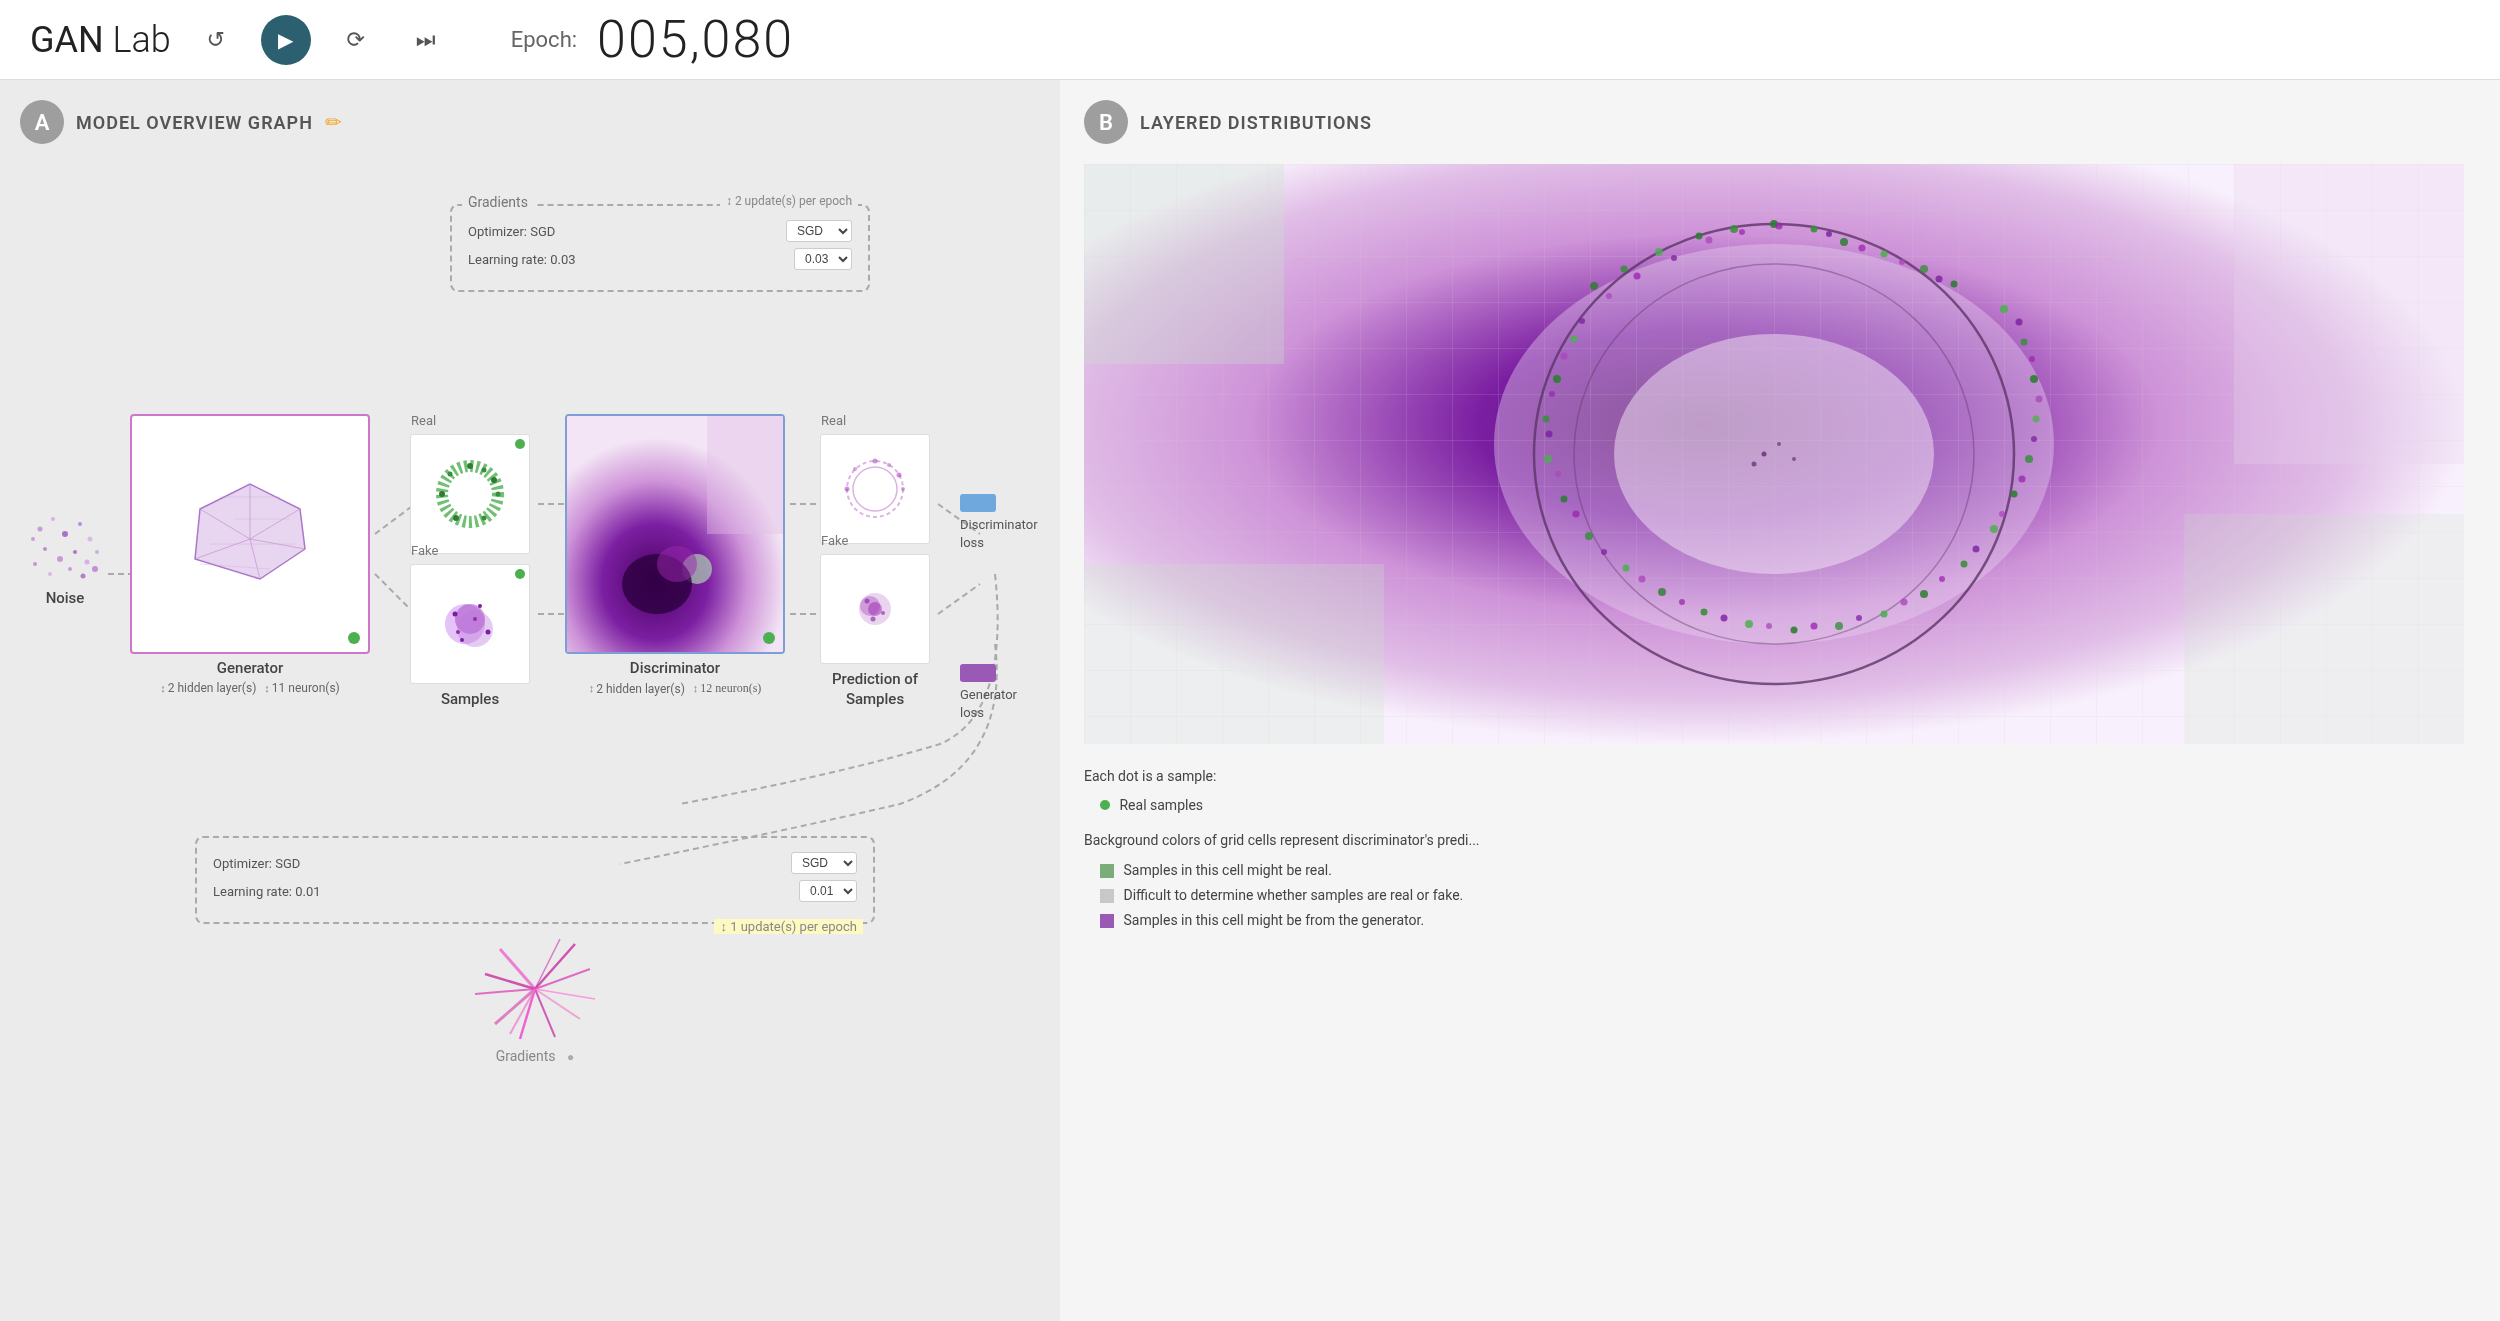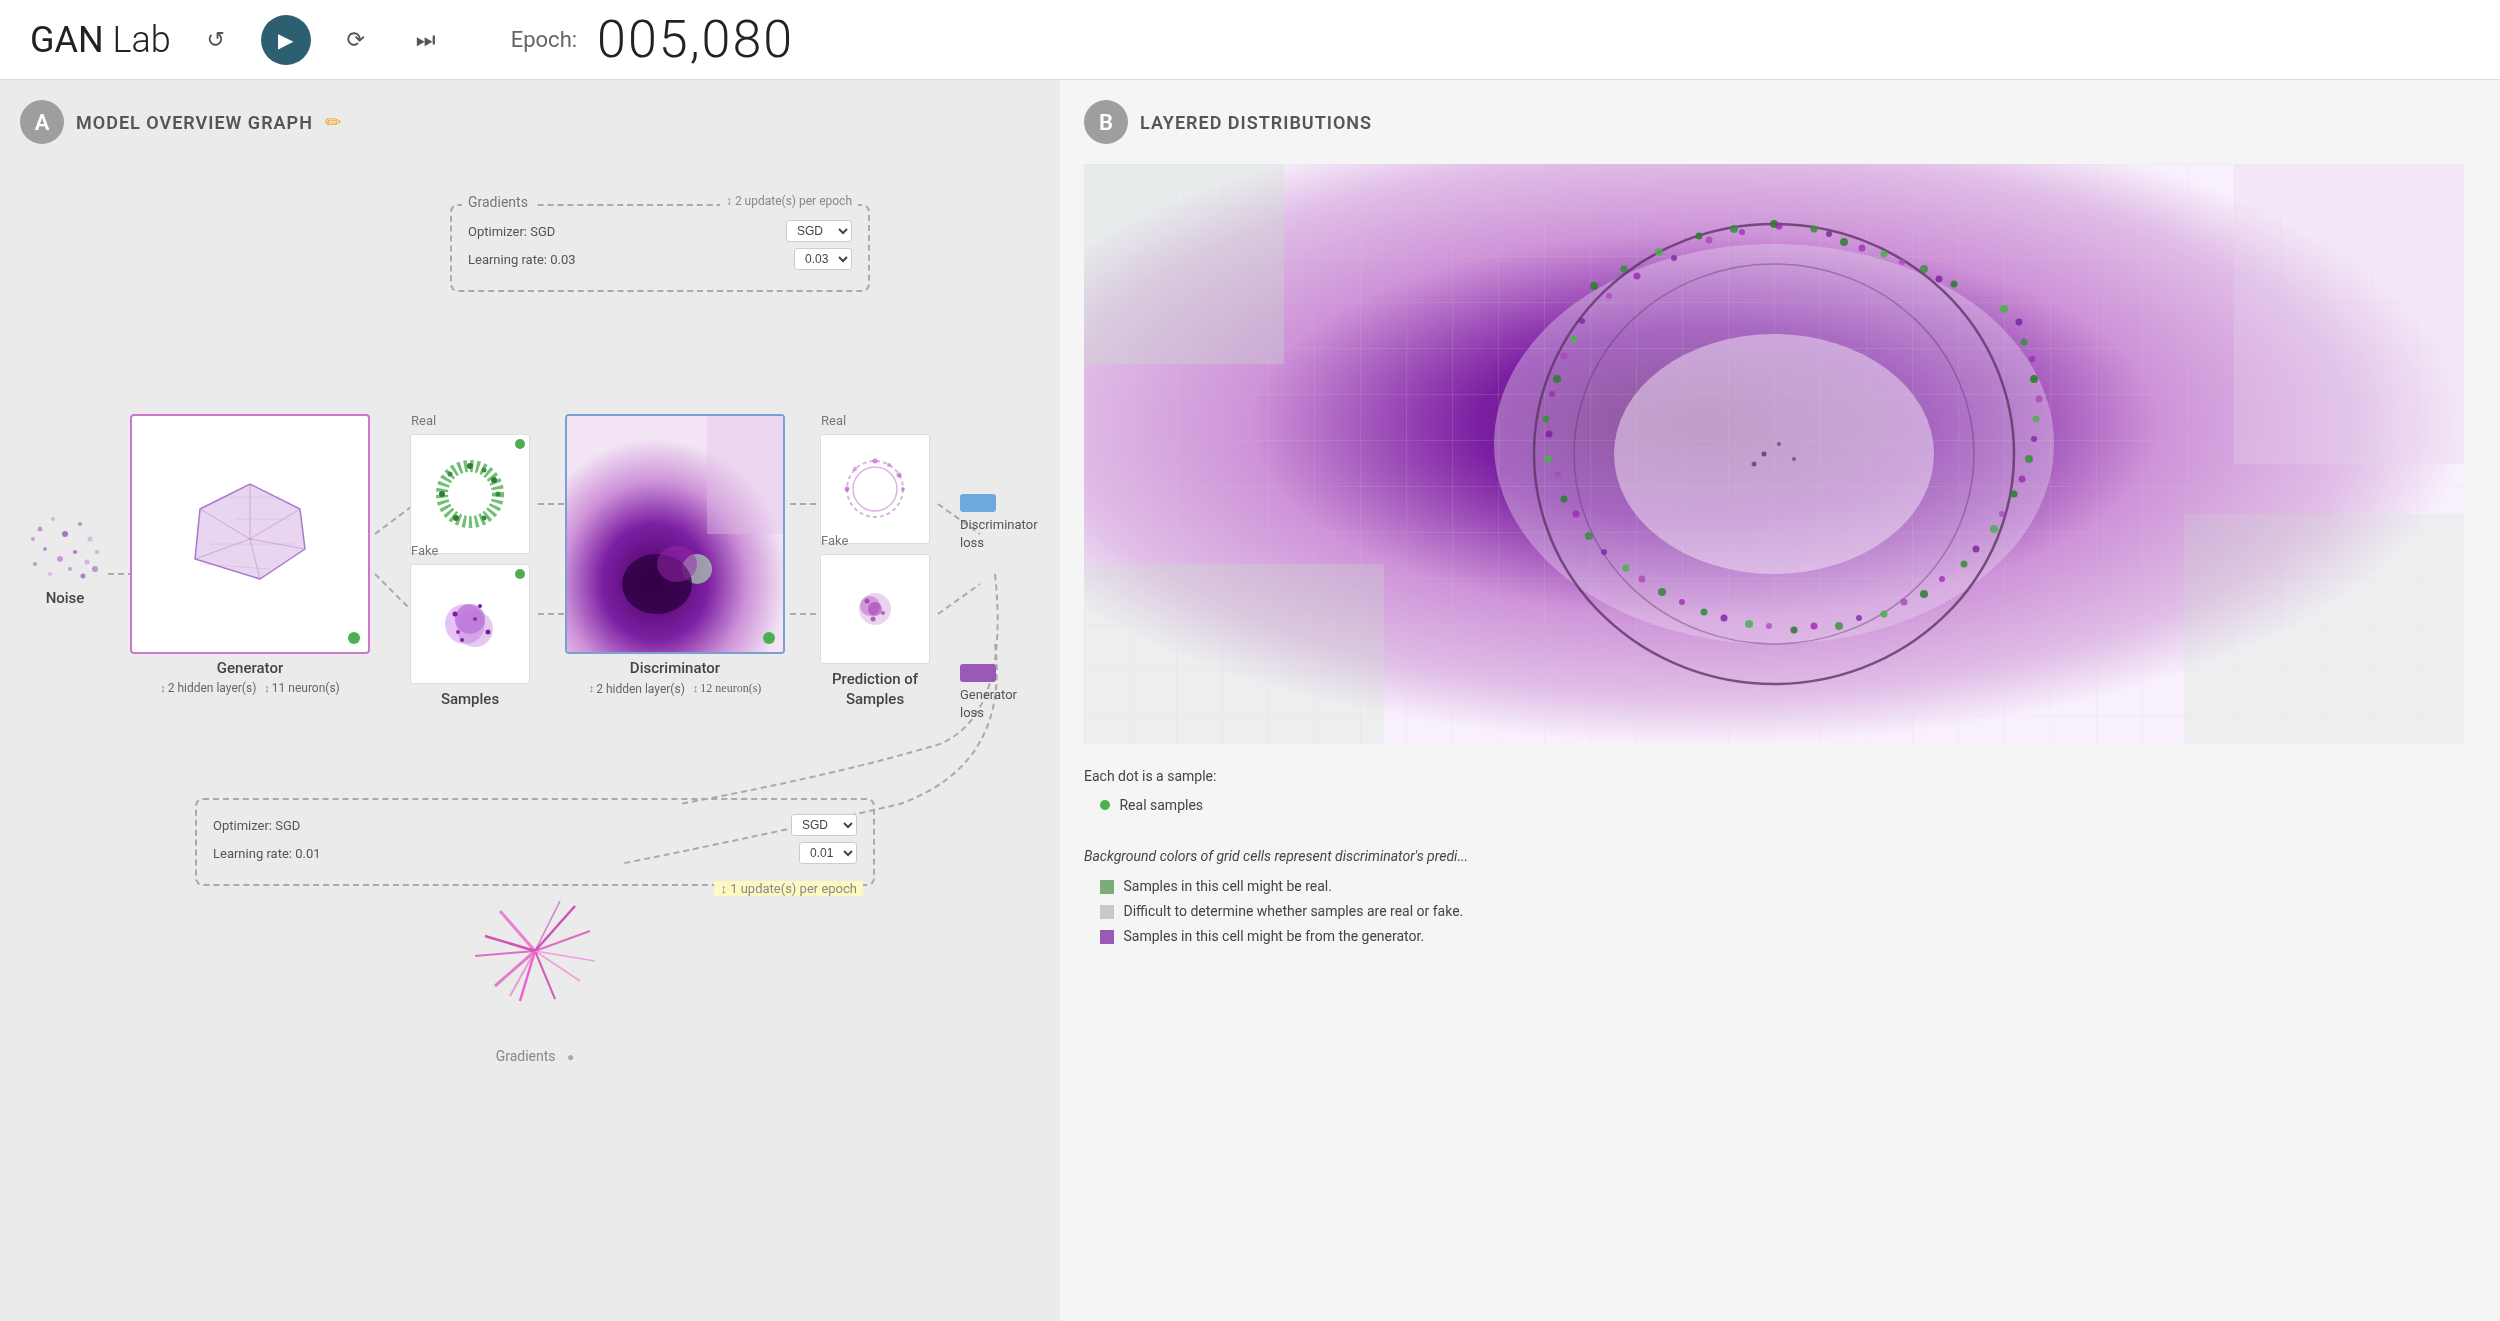--- a/index.html
+++ b/index.html
@@ -476,21 +476,21 @@
             </select>
           </div>
           <div class="optimizer-row">
             <span class="optimizer-label">Learning rate: 0.01</span>
             <select class="select-control">
               <option>0.01</option><option>0.03</option><option>0.1</option>
             </select>
           </div>
         </div>
 
-        <div style="display:flex;flex-direction:column;align-items:center;margin-top:10px;gap:38px;">
+        <div style="display:flex;flex-direction:column;align-items:center;margin-top:10px;">
           <svg width="140" height="110">
 
             <g transform="translate(70,55)">
               <line x1="0" y1="0" x2="40" y2="-45" stroke="#cc44aa" stroke-width="2.5" opacity="0.9"></line>
               <line x1="0" y1="0" x2="-35" y2="-40" stroke="#ee66cc" stroke-width="3" opacity="0.8"></line>
               <line x1="0" y1="0" x2="55" y2="-20" stroke="#dd55bb" stroke-width="2" opacity="0.85"></line>
               <line x1="0" y1="0" x2="-50" y2="-15" stroke="#cc44aa" stroke-width="2.5" opacity="0.9"></line>
               <line x1="0" y1="0" x2="45" y2="30" stroke="#ee88cc" stroke-width="2" opacity="0.7"></line>
               <line x1="0" y1="0" x2="-40" y2="35" stroke="#dd66bb" stroke-width="3" opacity="0.8"></line>
               <line x1="0" y1="0" x2="20" y2="48" stroke="#cc44aa" stroke-width="2" opacity="0.85"></line>
@@ -624,21 +624,21 @@
         <circle cx="710" cy="295" r="2" fill="#4a0060" opacity="0.5"></circle>
       </svg>
     </div>
 
     <div class="dist-legend">
       <div style="margin-bottom:4px;">Each dot is a sample:</div>
       <div style="margin-left:16px;">
         <span class="legend-dot" style="background:#4caf50;"></span>
         <span>Real samples</span>
       </div>
-      <div style="margin-top:26px;font-style:italic;">Background colors of grid cells represent discriminator's predi...</div>
+      <div style="margin-top:10px;">Background colors of grid cells represent discriminator's predi...</div>
       <div style="margin-left:16px;margin-top:4px;">
         <span class="legend-sq" style="background:#7aad7a;"></span>
         <span>Samples in this cell might be real.</span>
       </div>
       <div style="margin-left:16px;">
         <span class="legend-sq" style="background:#c8c8c8;"></span>
         <span>Difficult to determine whether samples are real or fake.</span>
       </div>
       <div style="margin-left:16px;">
         <span class="legend-sq" style="background:#9b59b6;"></span>

